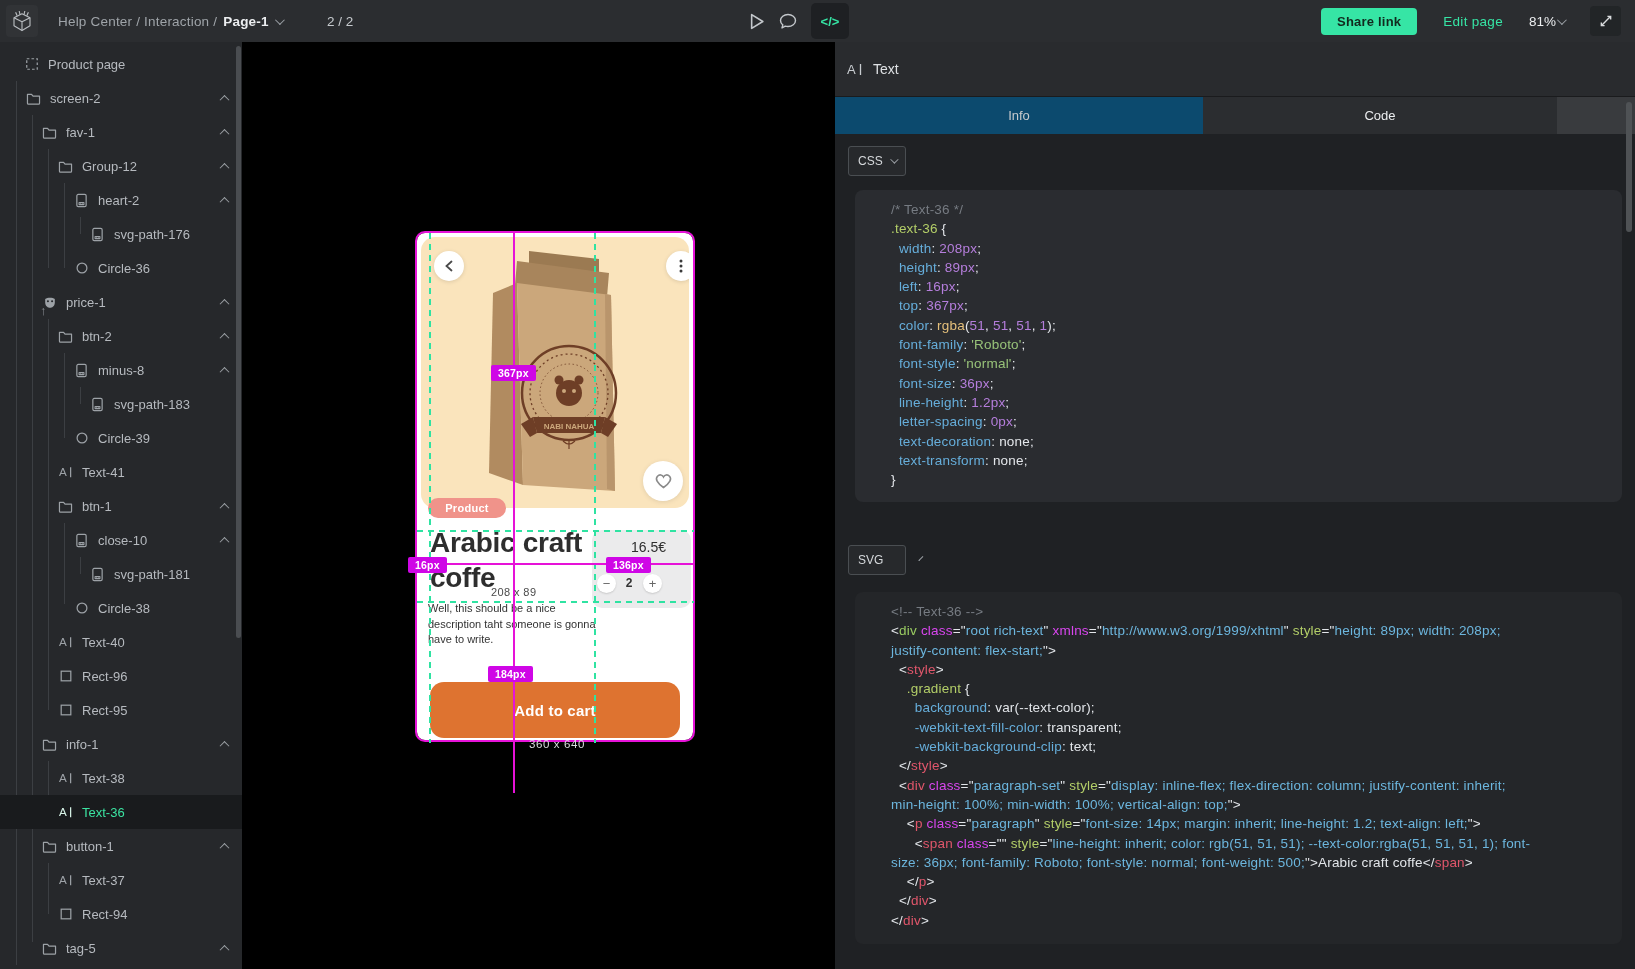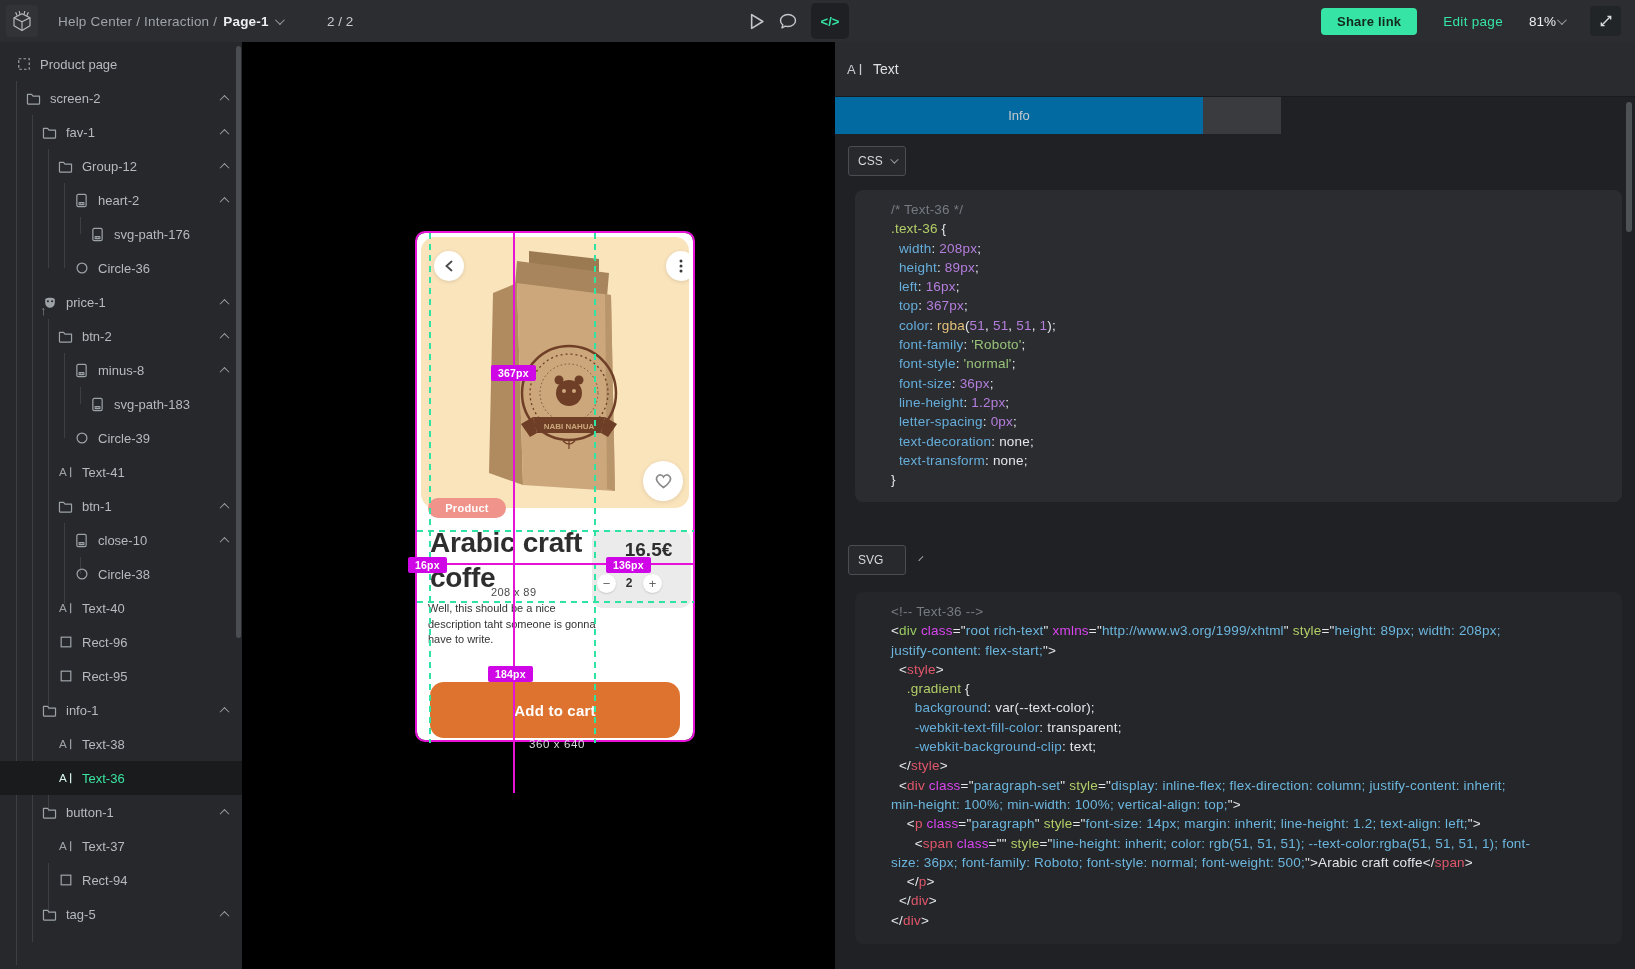--- a/index.html
+++ b/index.html
@@ -40,41 +40,41 @@
   
   .canvas { position:absolute; left:242px; top:42px; width:593px; height:927px; background:#000; z-index:10; }
   .phone { position:absolute; left:175px; top:191px; width:276px; height:507px; background:#FFFFFF; border-radius:8px; outline:2px solid #E612D8; }
   .cream { position:absolute; left:4px; top:4px; width:268px; height:271px; border-radius:14px; background:#FAE4BC; overflow:hidden;padding-left:48px; }
   .circ-btn { position:absolute; width:30px; height:30px; background:#FFF; border-radius:50%; display:flex; align-items:center; justify-content:center; box-shadow:0 1px 4px rgba(0,0,0,.12); }
   .heart-btn { position:absolute; left:226px; top:228px; width:40px; height:40px; background:#FFF; border-radius:50%; display:flex; align-items:center; justify-content:center; box-shadow:0 1px 5px rgba(0,0,0,.1); }
   .pill { position:absolute; left:11px; top:265px; width:78px; height:20px; background:#F0938A; border-radius:10px; color:#FFF; font-size:11px; font-weight:bold; display:flex; align-items:center; justify-content:center; letter-spacing:.3px; }
   .ptitle { position:absolute; left:13px; top:292px; width:174px; font-size:28px; line-height:35px; font-weight:bold; color:#2E2E2E; letter-spacing:-.3px; }
   .pdesc { position:absolute; left:11px; top:368px; width:178px; font-size:11px; line-height:15.5px; color:#333; }
   .price-card { position:absolute; left:175px; top:297px; width:99px; height:78px; background:#EBEBEC; border-radius:10px; }
-  .price { position:absolute; left:0; top:9px; width:99px; text-align:center; text-indent:14px; font-size:19px; font-weight:bold; color:#2E2E2E; }
+  .price { position:absolute; left:0; top:9px; width:99px; text-align:center; text-indent:14px; font-size:14px; font-weight:normal; color:#2E2E2E; }
   .step-circle { position:absolute; width:19px; height:19px; border-radius:50%; background:#FFF; color:#666; font-size:13px; display:flex; align-items:center; justify-content:center; box-shadow:0 1px 2px rgba(0,0,0,.15); }
   .qty { position:absolute; left:28px; top:46px; width:18px; text-align:center; font-size:12px; font-weight:bold; color:#333; }
   .cta { position:absolute; left:13px; top:449px; width:250px; height:56px; background:#DE7330; border:none; border-radius:14px; color:#FFF; font-size:15px; font-weight:bold; letter-spacing:.2px; }
   .mline-v { position:absolute; left:271px; top:191px; width:1.6px; height:560px; background:#E612D8; z-index:20; }
   .mline-h { position:absolute; left:175px; top:521px; width:277px; height:1.6px; background:#E612D8; z-index:20; }
   .dash-v { position:absolute; top:191px; width:2px; height:510px; z-index:19;
     background:repeating-linear-gradient(to bottom,#2FE3A2 0 6px,transparent 6px 11px); }
   .dash-h { position:absolute; left:175px; height:2px; width:277px; z-index:19;
     background:repeating-linear-gradient(to right,#2FE3A2 0 6px,transparent 6px 11px); }
   .mlabel { position:absolute; background:#CF06E6; color:#FFF; font-size:10.5px; font-weight:bold; padding:2px 7px; border-radius:2px; z-index:25; letter-spacing:.2px; }
   .sizelabel { position:absolute; font-size:11px; color:#4A4A4A; z-index:26; letter-spacing:.4px; }
   .framesize { position:absolute; left:240px; top:696px; width:150px; text-align:center; font-size:11.5px; color:#D9DCDE; letter-spacing:.6px; }
 
   
   .rpanel { position:absolute; left:835px; top:42px; width:800px; height:927px; background:#1F2124; z-index:40; }
   .rp-head { position:absolute; left:0; top:0; width:800px; height:55px; background:#292B2E; display:flex; align-items:center; gap:10px; padding-left:12px; color:#DDE0E3; font-size:14px; border-bottom:1px solid #1A1B1D; }
   .ticon-head { color:#C8CCD0; }
   .tabs { position:absolute; left:0; top:55px; width:800px; height:37px; display:flex; }
   .tab { display:flex; align-items:center; justify-content:center; font-size:13px; cursor:default; }
-  .tab-info { width:368px; background:#0369a1; color:#C6CACD; }
+  .tab-info { width:368px; background:#0c4a6e; color:#C6CACD; }
   .tab-code { width:354px; background:#2B2D30; color:#ECEEF0; }
   .tab-stub { width:78px; background:#393B3E; }
   .dd { position:absolute; width:58px; height:30px; background:#27292C; border:1px solid #4A4E52; border-radius:3px; display:flex; align-items:center; justify-content:space-between; padding:0 9px; color:#D5D8DB; font-size:12px; }
   .dd .chev { transform:rotate(225deg) translateY(2px); border-color:#9A9FA4; width:6px; height:6px; }
   .codecard { position:absolute; left:20px; width:767px; background:#2A2C30; border-radius:8px; padding:10px 20px 10px 36px; }
   .codecard.svgcard { background:#242629; }
   .cl { font-size:13.5px; line-height:19.3px; white-space:pre-wrap; letter-spacing:.2px; }
   .tk-cm{color:#767B82;} .tk-sel{color:#B3CE68;} .tk-pl{color:#E3E6EA;}
   .tk-pr{color:#66AEDB;} .tk-nu{color:#B57EDC;} .tk-fn{color:#E5C07B;}
   .tk-st{color:#98C379;} .tk-tg{color:#E0566B;} .tk-tg2{color:#9ACC62;}
@@ -141,21 +141,21 @@
   <div class="g" style="left:64px; top:141px; height:85px;"></div>
   <div class="g" style="left:80px; top:175px; height:17px;"></div>
   <div class="g" style="left:64px; top:311px; height:85px;"></div>
   <div class="g" style="left:80px; top:345px; height:17px;"></div>
   <div class="g" style="left:64px; top:481px; height:81px;"></div>
   <div class="g" style="left:80px; top:515px; height:17px;"></div>
   <div class="g" style="left:48px; top:719px; height:51px;"></div>
   <div class="g" style="left:48px; top:821px; height:51px;"></div>
   <span class="up-arrow">↑</span>
   <div class="tree" id="tree">
-      <div class="trow" style="padding-left: 16px;">
+      <div class="trow" style="padding-left: 24px;">
         <span class="ticon">
           <svg width="14" height="14" viewBox="0 0 16 16">
             <rect x="2" y="2" width="12" height="12" fill="none" stroke="currentColor" stroke-width="1.4" stroke-dasharray="3 2.4"></rect>
           </svg>
         </span>
         <span>Product page</span>
       </div>
       <div class="trow" style="padding-left: 26px;">
         <span class="ticon">
           <svg width="15" height="13" viewBox="0 0 16 14">
@@ -292,20 +292,32 @@
           <svg width="13" height="15" viewBox="0 0 14 16">
             <rect x="2" y="1.5" width="10" height="13" rx="1.5" fill="none" stroke="currentColor" stroke-width="1.3"></rect>
             <rect x="3.8" y="9.5" width="6.4" height="3.6" rx="0.8" fill="currentColor"></rect>
             <circle cx="5.4" cy="11.3" r="0.55" fill="#26282B"></circle>
             <circle cx="7" cy="11.3" r="0.55" fill="#26282B"></circle>
             <circle cx="8.6" cy="11.3" r="0.55" fill="#26282B"></circle>
           </svg>
         </span>
         <span>close-10</span>
         <span class="chev up rowchev"></span>
+      </div>
+      <div class="trow" style="padding-left: 90px;">
+        <span class="ticon">
+          <svg width="13" height="15" viewBox="0 0 14 16">
+            <rect x="2" y="1.5" width="10" height="13" rx="1.5" fill="none" stroke="currentColor" stroke-width="1.3"></rect>
+            <rect x="3.8" y="9.5" width="6.4" height="3.6" rx="0.8" fill="currentColor"></rect>
+            <circle cx="5.4" cy="11.3" r="0.55" fill="#26282B"></circle>
+            <circle cx="7" cy="11.3" r="0.55" fill="#26282B"></circle>
+            <circle cx="8.6" cy="11.3" r="0.55" fill="#26282B"></circle>
+          </svg>
+        </span>
+        <span>svg-path-181</span>
       </div>
       <div class="trow" style="padding-left: 74px;">
         <span class="ticon">
           <svg width="14" height="14" viewBox="0 0 16 16">
             <circle cx="8" cy="8" r="5.6" fill="none" stroke="currentColor" stroke-width="1.4"></circle>
           </svg>
         </span>
         <span>Circle-38</span>
       </div>
       <div class="trow" style="padding-left: 58px;">
@@ -473,20 +485,21 @@
 <div class="rpanel">
   <div class="rp-head">
     <svg class="ticon-head" width="16" height="15" viewBox="0 0 16 15">
       <text x="0" y="12" font-size="13" fill="currentColor" font-family="Liberation Sans, sans-serif">A</text>
       <line x1="13.5" y1="2" x2="13.5" y2="13" stroke="currentColor" stroke-width="1.3"></line>
     </svg>
     <span>Text</span>
   </div>
   <div class="tabs">
     <div class="tab tab-info">Info</div>
+    <div class="tab tab-code">Code</div>
     <div class="tab tab-stub"></div>
   </div>
 
   <div class="dd" style="left:13px; top:104px;">
     <span>CSS</span>
     <span class="chev"></span>
   </div>
   <div class="codecard" style="top:148px; height:312px;" id="csscode">
       <div class="cl"><span class="tk-cm">/* Text-36 */</span></div>
       <div class="cl"><span class="tk-sel">.text-36</span><span class="tk-pl"> {</span></div>

